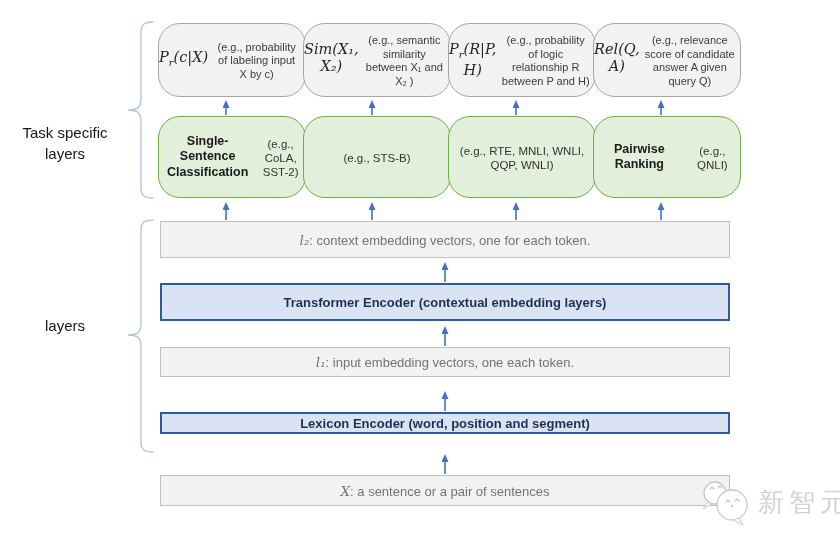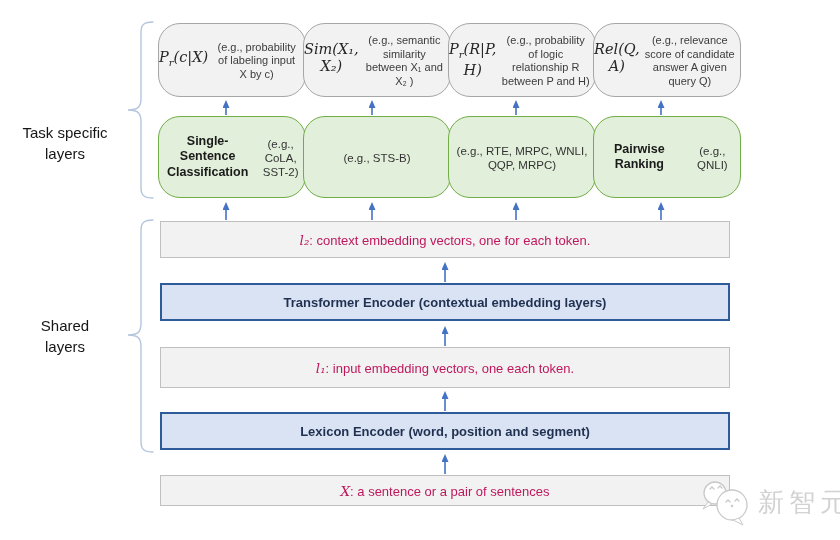--- a/index.html
+++ b/index.html
@@ -25,26 +25,26 @@
   .formula{font-family:"DejaVu Serif",serif;font-style:italic;font-size:14.5px;color:#262626;line-height:17px;}
   .formula sub{font-size:10px;}
   .outbox .desc{font-size:11px;line-height:13.5px;color:#3c3c3c;padding:2px 5px 0 5px;}
 
   .taskbox .title{font-size:12.5px;font-weight:bold;line-height:15.5px;color:#1a1a1a;padding:0 8px;}
   .taskbox .desc{font-size:11.5px;line-height:14px;color:#333;padding:1px 6px 0 6px;}
 
   
   .wide{position:absolute;left:160px;width:570px;box-sizing:border-box;
     display:flex;justify-content:center;align-items:center;text-align:center;}
-  .graybox{background:#f2f2f2;border:1px solid #c0c0c0;font-size:13px;color:#be185d;}
+  .graybox{background:#f2f2f2;border:1px solid #c0c0c0;font-size:13px;color:#737373;}
   .bluebox{background:#dae3f3;border:2px solid #2e5c9a;font-size:13px;font-weight:bold;color:#1f3050;}
   .l2box{top:221px;height:37px;}
   .trbox{top:283px;height:38px;}
-  .l1box{top:347px;height:41px;}
-  .lexbox{top:412px;height:38px;}
+  .l1box{top:347px;height:30px;}
+  .lexbox{top:412px;height:22px;}
   .xbox{top:475px;height:31px;}
   .mvar{font-family:"DejaVu Serif",serif;font-style:italic;font-size:13.5px;}
 
   
   .watermark{position:absolute;left:698px;top:476px;display:flex;align-items:center;}
   .wm-text{font-size:26px;color:#d2d2d2;letter-spacing:5px;margin-left:4px;white-space:nowrap;}
 </style>
 </head>
 <body>
 
@@ -81,21 +81,20 @@
       <line x1="445" y1="411" x2="445" y2="393" marker-end="url(#ah)"></line>
       <line x1="445" y1="474" x2="445" y2="456" marker-end="url(#ah)"></line>
     </g>
   </svg>
 
   <div class="side-label task">
     <div>Task specific</div>
     <div>layers</div>
   </div>
   <div class="side-label shared">
-    <div>Shared</div>
     <div>layers</div>
   </div>
 
   <div class="outbox col0">
     <div class="formula"><span>P</span><sub>r</sub><span>(c|X)</span></div>
     <div class="desc">(e.g., probability of labeling input X by c)</div>
   </div>
   <div class="outbox col1">
     <div class="formula"><span>Sim(X₁, X₂)</span><sub></sub><span></span></div>
     <div class="desc">(e.g., semantic similarity between X₁ and X₂ )</div>
@@ -110,21 +109,21 @@
   </div>
 
   <div class="taskbox col0">
     <div class="title">Single-Sentence Classification</div>
     <div class="desc">(e.g., CoLA, SST-2)</div>
   </div>
   <div class="taskbox col1">
     <div class="desc">(e.g., STS-B)</div>
   </div>
   <div class="taskbox col2">
-    <div class="desc">(e.g., RTE, MRPC, WNLI, QQP, MRPC)</div>
+    <div class="desc">(e.g., RTE, MNLI, WNLI, QQP, WNLI)</div>
   </div>
   <div class="taskbox col3">
     <div class="title">Pairwise Ranking</div>
     <div class="desc">(e.g., QNLI)</div>
   </div>
 
   <div class="wide graybox l2box">
     <span><span class="mvar">l₂</span><span>: context embedding vectors, one for each token.</span></span>
   </div>
   <div class="wide bluebox trbox">

